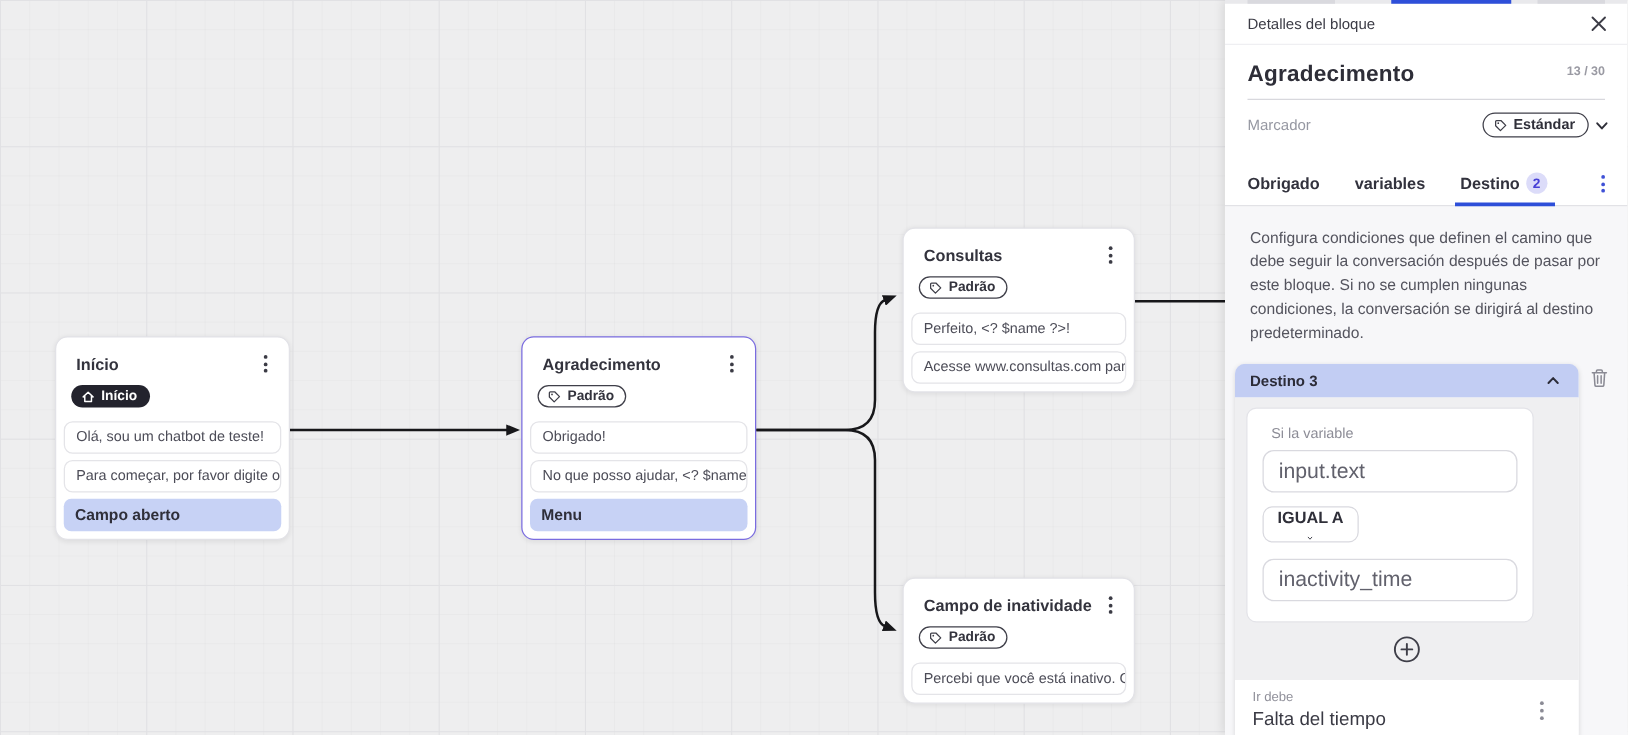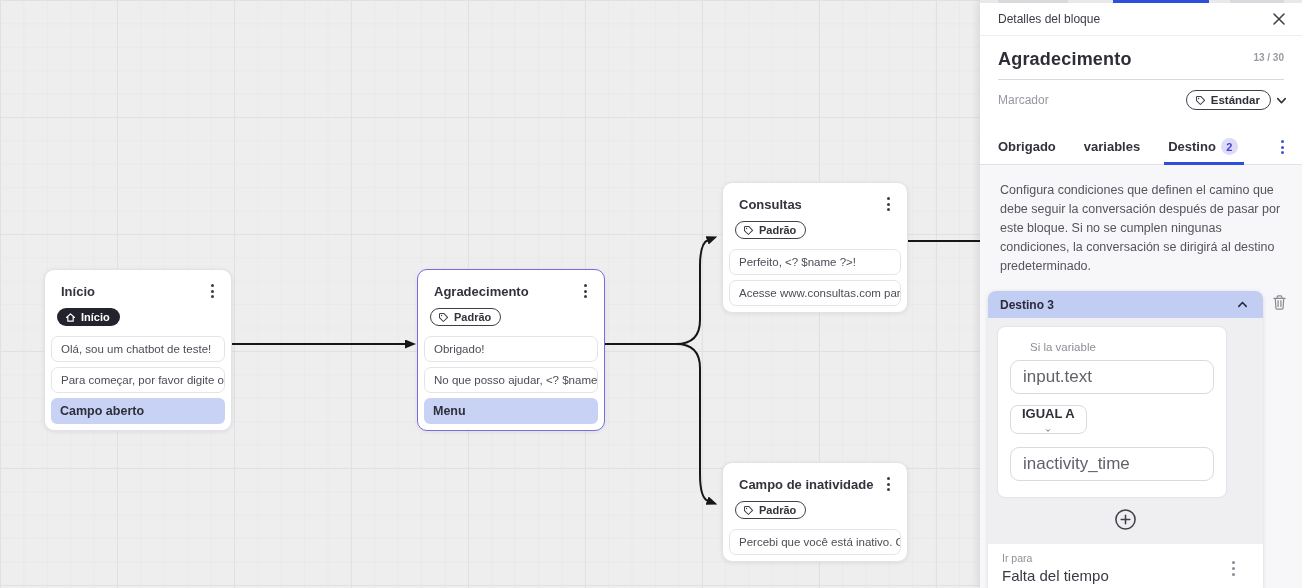--- a/index.html
+++ b/index.html
@@ -89,21 +89,21 @@
   .dest-wrap { position:relative; margin:15px 0 0 8px; width:275px; }
   .dest-card { border-radius:8px; overflow:hidden;
     box-shadow:0 1px 4px rgba(0,0,0,0.13); }
   .dest-head { background:#c2cdf3; height:27px; display:flex;
     justify-content:space-between; align-items:center; padding:0 14px 0 12px;
     cursor:pointer; }
   .dest-head-title { font-size:12px; font-weight:700; color:#2c2c38; }
   .dest-content { background:#efeff1; padding-top:8px; }
   .inner-card { background:#fff; border:1px solid #e3e3e8; border-radius:8px;
     margin:0 36px 0 9px; padding:12px 12px 16px 12px; }
-  .field-label { font-size:11.5px; color:#8d8d97; margin:2px 0 7px 20px; }
+  .field-label { font-size:11.5px; color:#8d8d97; margin:2px 0 7px 7px; }
   .tb { width:100%; height:34px; border:1px solid #d9d9df; border-radius:9px;
     background:#fff; padding:0 12px; font-size:17px; color:#61616c;
     font-family:"Liberation Sans", sans-serif; outline:none; }
   .op-select { display:inline-flex; align-items:center; gap:7px; height:29px;
     border:1px solid #d9d9df; border-radius:8px; background:#fff;
     padding:0 11px; margin-top:11px; font-size:13px; font-weight:700;
     color:#2f2f39; cursor:pointer;flex-direction:column; }
   .tb.second { margin-top:13px; }
   .plus-row { display:flex; justify-content:center; padding:10px 0 13px 0; }
   .plus-btn { cursor:pointer; display:flex; }
@@ -312,21 +312,21 @@
               <span class="plus-btn">
                 <svg width="23" height="23" viewBox="0 0 24 24">
                   <circle cx="12" cy="12" r="10" fill="none" stroke="#3f3f49" stroke-width="1.6"></circle>
                   <path d="M12 7.5 V16.5 M7.5 12 H16.5" stroke="#3f3f49" stroke-width="1.6" stroke-linecap="round"></path>
                 </svg>
               </span>
             </div>
           </div>
           <div class="dest-foot">
             <span>
-              <div class="goto-label">Ir para</div>
+              <div class="goto-label">Ir debe</div>
               <div class="goto-value">Falta del tiempo</div>
             </span>
             <span class="kebab" style="gap:3px;">
                 <i style="background:#8b8b95;"></i>
                 <i style="background:#8b8b95;"></i>
                 <i style="background:#8b8b95;"></i>
               </span>
           </div>
         </div>
         <span class="trash-btn">

